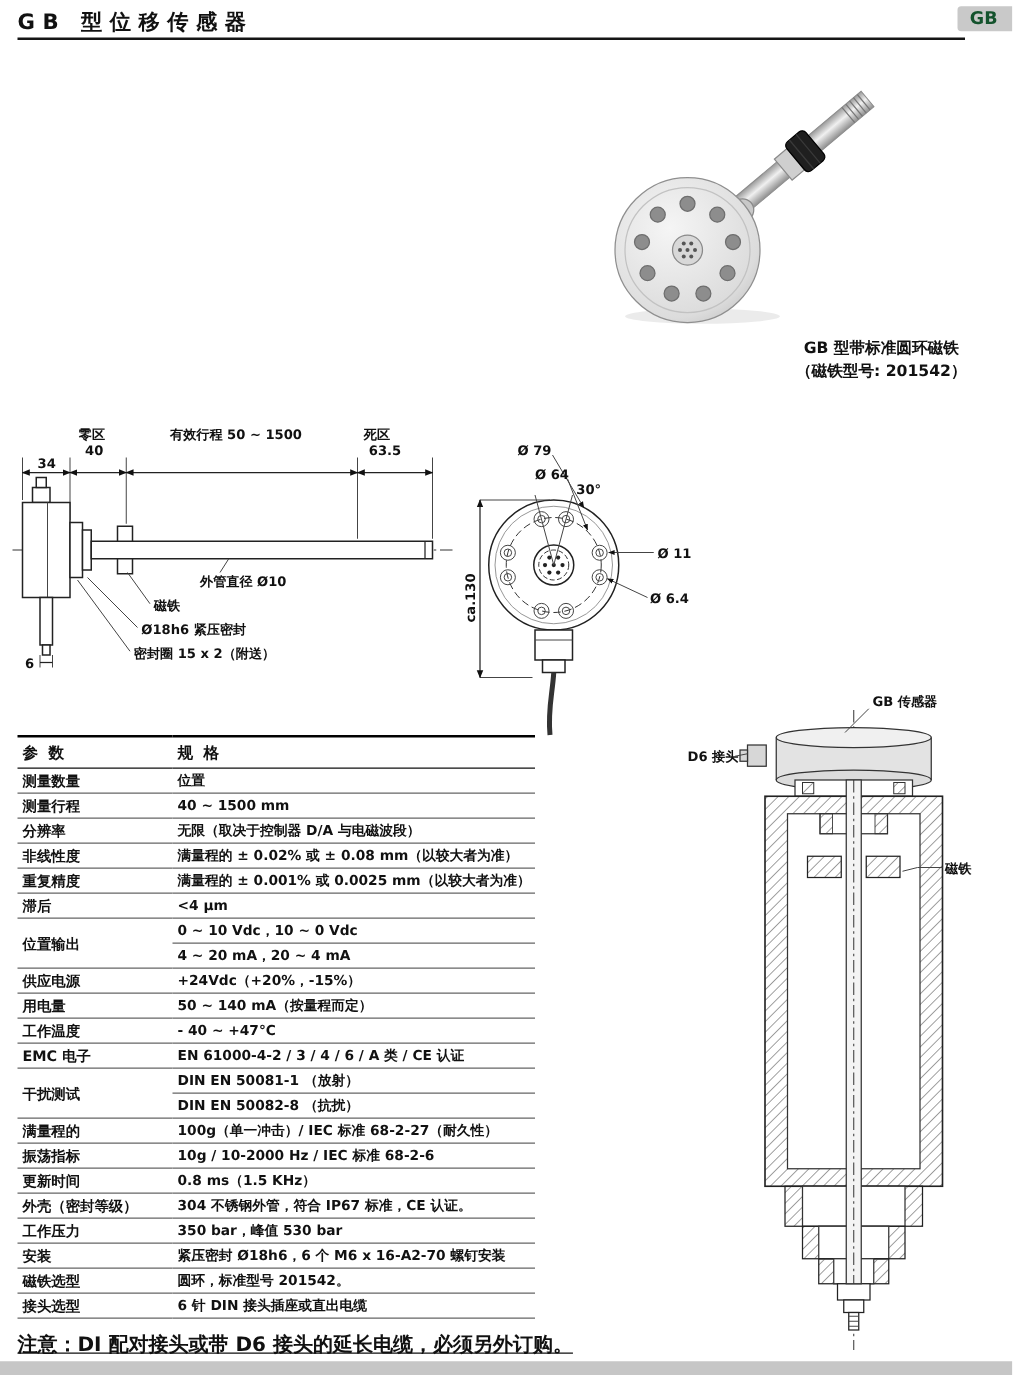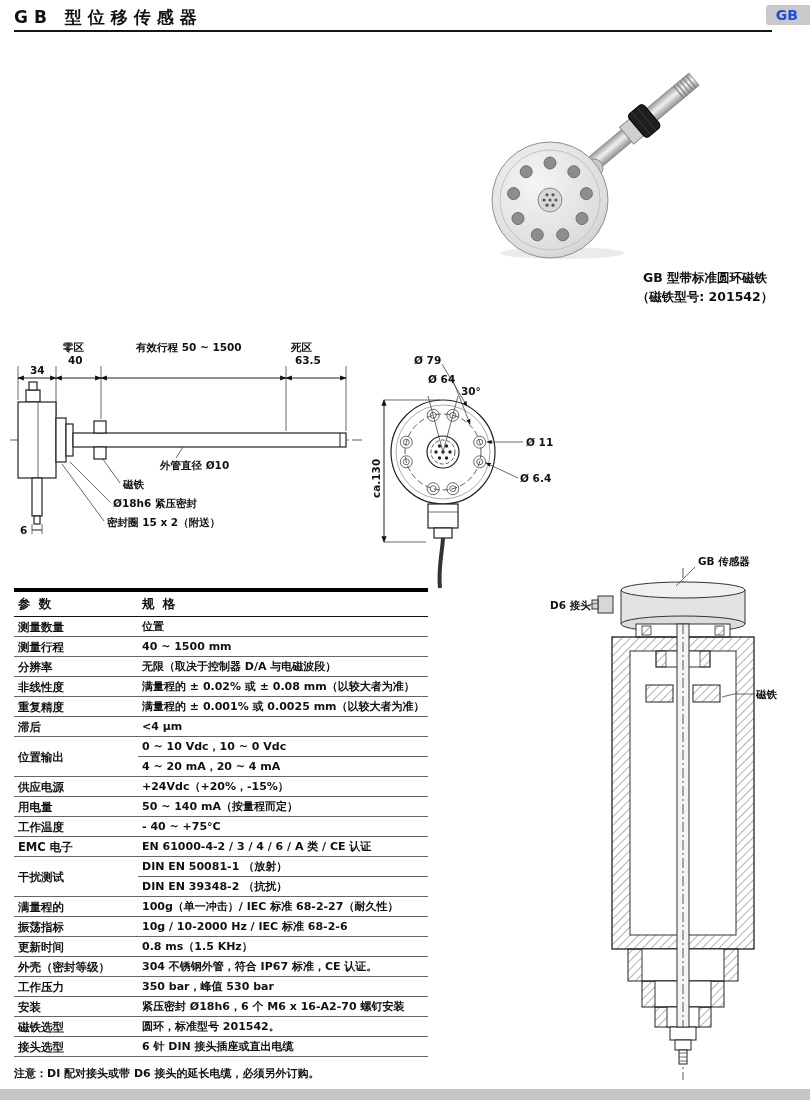--- a/index.html
+++ b/index.html
@@ -1,40 +1,40 @@
 <!DOCTYPE html>
 <html><head>
 <meta charset="utf-8">
 <style>
   * { margin:0; padding:0; box-sizing:border-box; }
   html,body { background:#ffffff; }
   body { font-family:"DejaVu Sans","Liberation Sans",sans-serif; color:#111; }
   .page { position:relative; width:810px; height:1100px; background:#fff; overflow:hidden; }
 
   .title { position:absolute; left:14px; top:6px; font-size:17px; font-weight:bold; letter-spacing:6px; white-space:nowrap; }
-  .corner-tag { position:absolute; right:0; top:5px; background:#c9c9c9; color:#1d4ed8; font-weight:bold; font-size:14px; padding:2px 12px 2px 10px; border-radius:3px 0 0 3px; }
+  .corner-tag { position:absolute; right:0; top:5px; background:#c9c9c9; color:#14532d; font-weight:bold; font-size:14px; padding:2px 12px 2px 10px; border-radius:3px 0 0 3px; }
   .header-rule { position:absolute; left:14px; top:30px; width:758px; border-top:2.5px solid #151515; }
 
   .intro { position:absolute; left:14px; top:60px; width:402px; height:208px; font-size:12.5px; line-height:20.4px; font-weight:600; text-align:justify; overflow:hidden; }
 
   .photo { position:absolute; left:462px; top:50px; }
   .photo-caption { position:absolute; left:598px; top:268px; width:214px; text-align:center; font-weight:bold; font-size:12.5px; line-height:19px; }
 
   .side-drawing { position:absolute; left:8px; top:336px; }
   .front-drawing { position:absolute; left:368px; top:350px; }
   .section-drawing { position:absolute; left:548px; top:550px; }
 
   .spec-table { position:absolute; left:14px; top:588px; width:414px; border-collapse:collapse; table-layout:fixed; }
-  .spec-table th { font-size:12.5px; text-align:left; padding:4px 4px 3px 4px; border-top:4px solid #000000; border-bottom:1.5px solid #111; letter-spacing:2px; }
+  .spec-table th { font-size:12.5px; text-align:left; padding:4px 4px 3px 4px; border-top:2px solid #000000; border-bottom:1.5px solid #111; letter-spacing:2px; }
   .spec-table th.param-h { width:124px; }
   .spec-table td { font-size:11px; line-height:14px; padding:2.5px 4px; border-bottom:1px solid #666; white-space:nowrap; overflow:hidden; vertical-align:middle; }
   .spec-table td.param { font-weight:bold; font-size:11.5px;margin-top:44px; }
   .spec-table td.spec { font-weight:600; }
 
-  .footnote { position:absolute; left:14px; top:1066px; font-size:11px; font-weight:bold; }
+  .footnote { position:absolute; left:14px; top:1066px; font-size:16px; font-weight:bold;text-decoration:underline; }
   .footer-bar { position:absolute; left:0; bottom:0; width:100%; height:11px; background:#c6c6c6; }
 
   svg text { font-family:"DejaVu Sans","Liberation Sans",sans-serif; font-size:10.5px; font-weight:600; fill:#111; }
   svg .dim  { stroke:#222; stroke-width:1; fill:none; }
   svg .part { stroke:#222; stroke-width:1.2; fill:#fff; }
   svg .thin { stroke:#444; stroke-width:0.8; fill:none; }
   svg .cl   { stroke:#333; stroke-width:0.8; stroke-dasharray:10 3 2 3; fill:none; }
 </style>
 </head>
 <body>
@@ -269,32 +269,32 @@
         <tr>
           <td class="param" rowspan="1">供应电源</td>
           <td class="spec">+24Vdc（+20%，-15%）</td>
         </tr>
         <tr>
           <td class="param" rowspan="1">用电量</td>
           <td class="spec">50 ~ 140 mA（按量程而定）</td>
         </tr>
         <tr>
           <td class="param" rowspan="1">工作温度</td>
-          <td class="spec">- 40 ~ +75°C</td>
+          <td class="spec">- 40 ~ +47°C</td>
         </tr>
         <tr>
           <td class="param" rowspan="1">EMC 电子</td>
           <td class="spec">EN 61000-4-2 / 3 / 4 / 6 / A 类 / CE 认证</td>
         </tr>
         <tr>
           <td class="param" rowspan="2">干扰测试</td>
           <td class="spec">DIN EN 50081-1 （放射）</td>
         </tr>
         <tr>
-          <td class="spec">DIN EN 39348-2 （抗扰）</td>
+          <td class="spec">DIN EN 50082-8 （抗扰）</td>
         </tr>
         <tr>
           <td class="param" rowspan="1">满量程的</td>
           <td class="spec">100g（单一冲击）/ IEC 标准 68-2-27（耐久性）</td>
         </tr>
         <tr>
           <td class="param" rowspan="1">振荡指标</td>
           <td class="spec">10g / 10-2000 Hz / IEC 标准 68-2-6</td>
         </tr>
         <tr>

